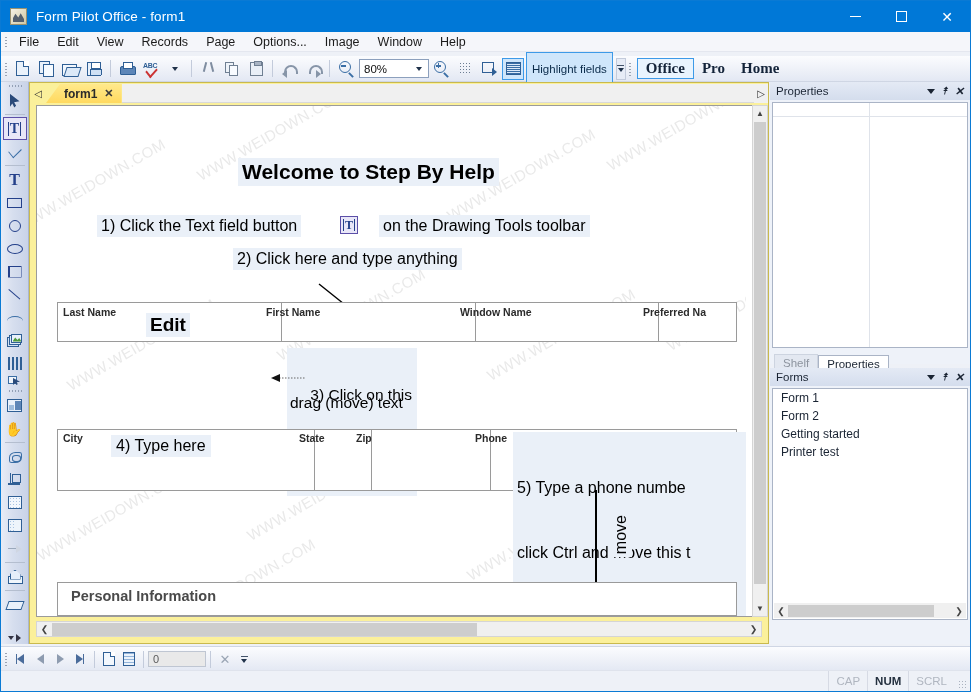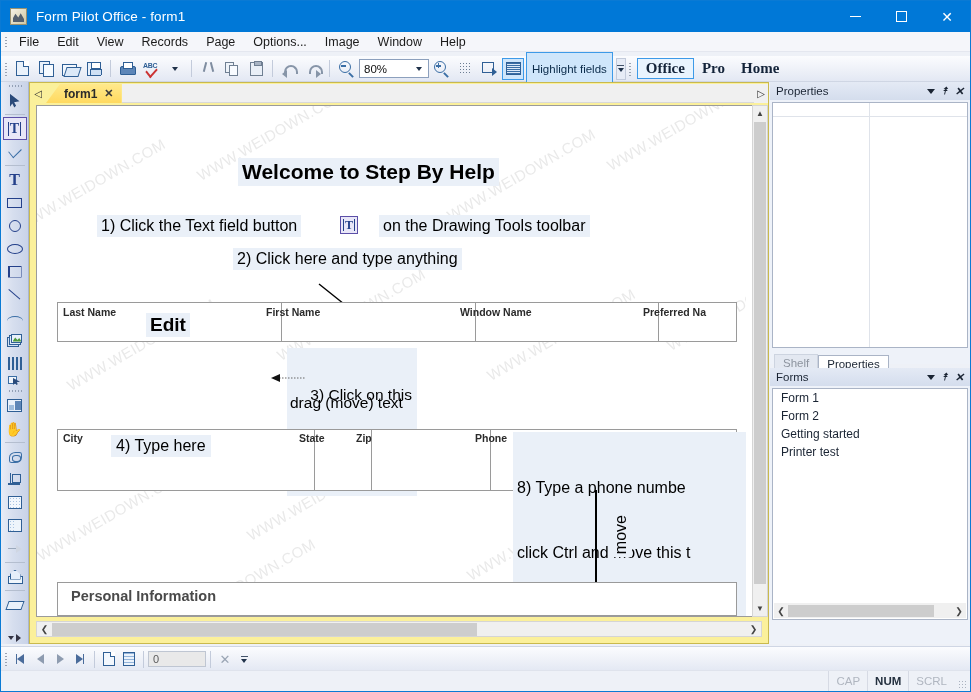--- a/index.html
+++ b/index.html
@@ -690,21 +690,21 @@
           <div class="tcell" style="left:432px;top:0;width:0;height:60px;"></div>
         </div>
         <div class="clabel" style="left:26px;top:326px;">City</div>
         <div class="clabel" style="left:262px;top:326px;">State</div>
         <div class="clabel" style="left:319px;top:326px;">Zip</div>
         <div class="clabel" style="left:438px;top:326px;">Phone</div>
 
         <div class="fld" style="left:74px;top:329px;padding:2px 5px;font-size:16px;">4) Type here</div>
 
         <div class="fld" style="left:476px;top:326px;padding:2px 4px;font-size:16px;width:240px;line-height:1.35;">
-          <div>8) Type a phone numbe</div>
+          <div>5) Type a phone numbe</div>
           <div>click Ctrl and move this t</div>
           <div>field to the new place</div>
         </div>
         <div class="vline" style="left:558px;top:384px;height:127px;"></div>
         <div class="fld" style="left:573px;top:406px;padding:3px 2px;font-size:16px;writing-mode:vertical-rl;transform:rotate(180deg);">move</div>
 
 
         <div class="tblbox" style="left:20px;top:476px;width:680px;height:34px;background:#fff;"></div>
         <div style="position:absolute;left:34px;top:482px;font-size:14.5px;font-weight:bold;color:#4a4a4a;">Personal Information</div>
         <div class="tblbox" style="left:20px;top:510px;width:680px;height:28px;background:#fff;">

